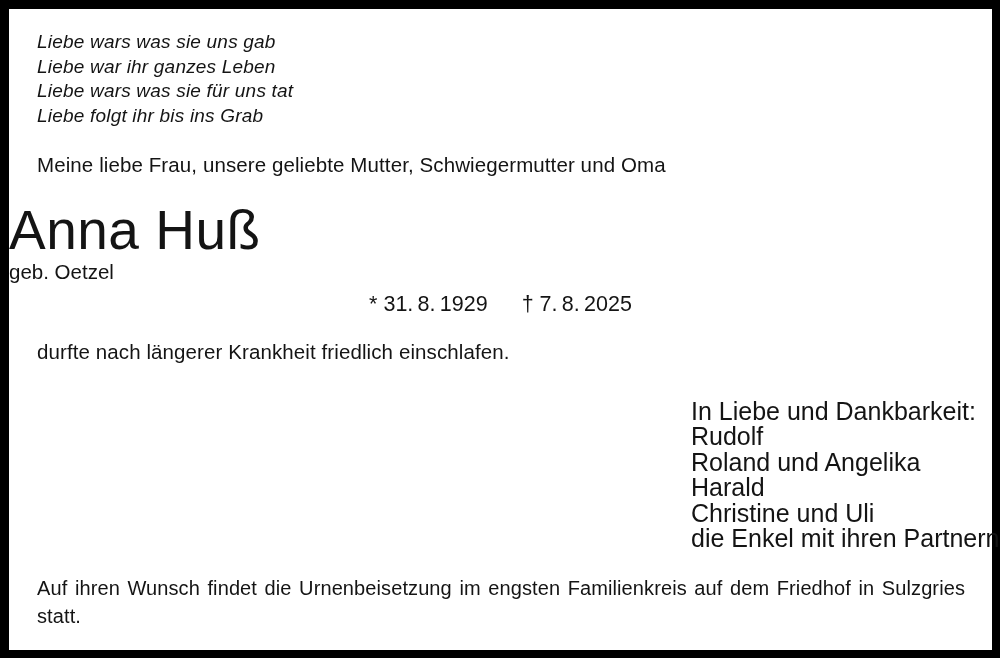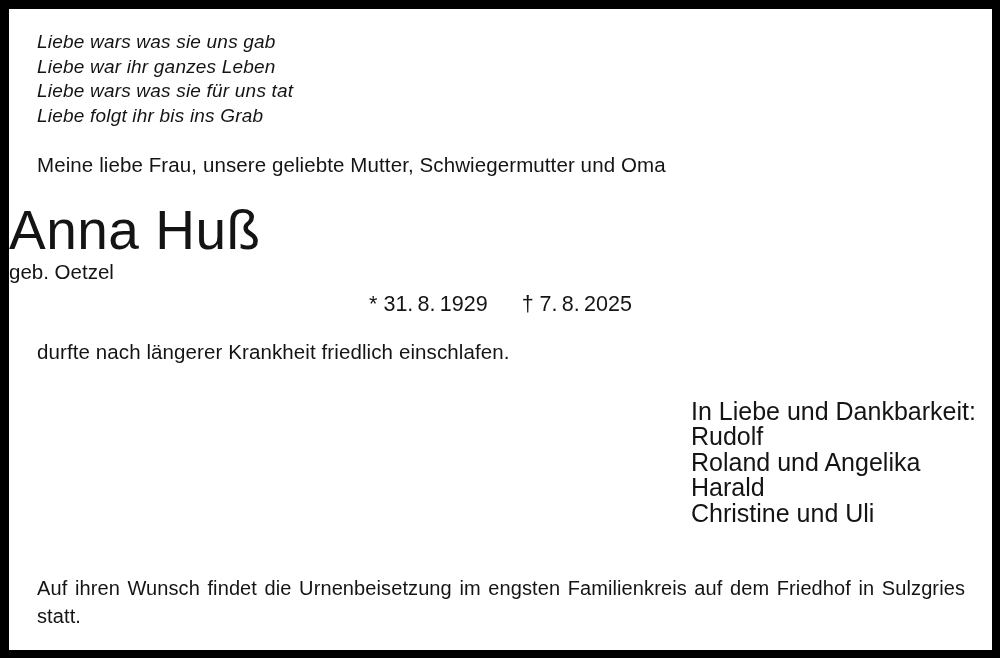--- a/index.html
+++ b/index.html
@@ -137,18 +137,19 @@
     </div>
 
     <div class="passing">durfte nach längerer Krankheit friedlich einschlafen.</div>
 
     <div class="mourners">
       <div>In Liebe und Dankbarkeit:</div>
       <div>Rudolf</div>
       <div>Roland und Angelika</div>
       <div>Harald</div>
       <div>Christine und Uli</div>
+      <div>die Enkel mit ihren Partnern</div>
     </div>
 
     <div class="funeral">Auf ihren Wunsch findet die Urnenbeisetzung im engsten Familienkreis auf dem Friedhof in Sulzgries statt.</div>
 
   </div>
 </div>
 
 </body></html>

